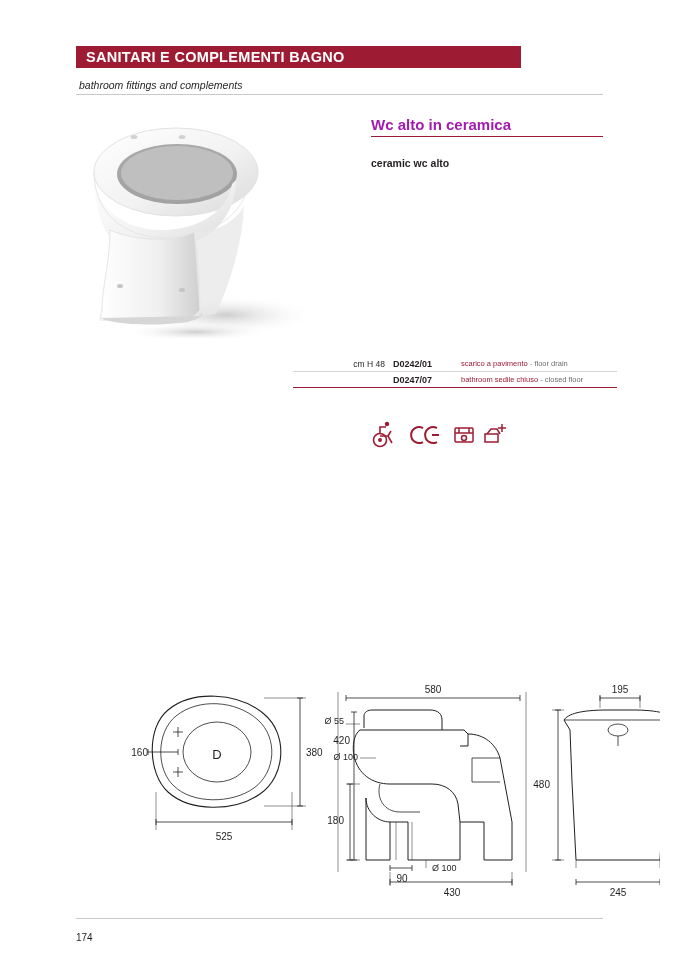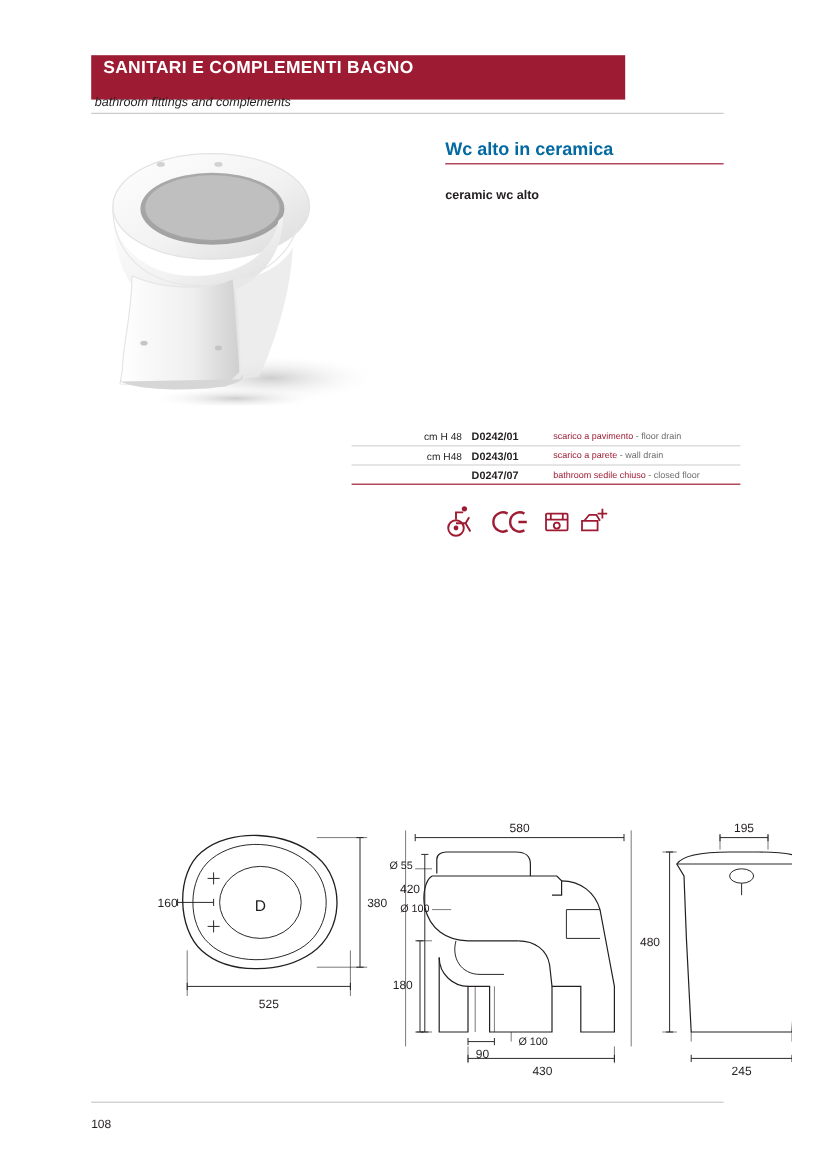--- a/index.html
+++ b/index.html
@@ -8,21 +8,21 @@
     background:#ffffff;
     font-family:"Liberation Sans", sans-serif;
     color:#231f20;
     position:relative;
     overflow:hidden;
   }
   .page{position:absolute;inset:0;}
 
   
   .header-bar{
-    position:absolute;left:76px;top:46px;width:445px;height:37px;
+    position:absolute;left:76px;top:46px;width:445px;height:22px;
     background:#9e1c33;
   }
   .header-title{
     position:absolute;left:10px;top:3px;
     color:#ffffff;font-weight:bold;font-size:14.5px;
     letter-spacing:.3px;
   }
   .header-sub{
     position:absolute;left:79px;top:79px;
     font-size:10.5px;font-weight:normal;font-style:italic;color:#231f20;
@@ -33,21 +33,21 @@
 
   
   .logo{
     position:absolute;left:528px;top:48px;width:110px;height:34px;
   }
   .logo svg{display:block;}
 
   
   .prod-title{
     position:absolute;left:371px;top:116px;
-    font-size:15px;font-weight:bold;color:#0369a1;
+    font-size:15px;font-weight:bold;color:#a21caf;
   }
   .prod-title-rule{
     position:absolute;left:371px;top:136px;width:232px;height:1px;background:#9e1c33;
   }
   .prod-sub{
     position:absolute;left:371px;top:157px;
     font-size:10.5px;font-weight:bold;color:#231f20;
   }
 
   
@@ -160,28 +160,20 @@
 
   <div class="code-table">
     <div class="code-row">
       <div class="code-dim">cm H 48</div>
       <div class="code-id">D0242/01</div>
       <div class="code-desc">
         <span>scarico a pavimento</span>
         <span class="en">- floor drain</span>
       </div>
     </div>
-    <div class="code-row">
-      <div class="code-dim">cm H48</div>
-      <div class="code-id">D0243/01</div>
-      <div class="code-desc">
-        <span>scarico a parete</span>
-        <span class="en">- wall drain</span>
-      </div>
-    </div>
     <div class="code-row last">
       <div class="code-dim"></div>
       <div class="code-id">D0247/07</div>
       <div class="code-desc">
         <span>bathroom sedile chiuso</span>
         <span class="en">- closed floor</span>
       </div>
     </div>
   </div>
 
@@ -318,15 +310,15 @@
 
           <path d="M516 210 L600 210" stroke-width="0.8"></path>
           <path d="M516 207 L516 213 M600 207 L600 213" stroke-width="0.8"></path>
           <text x="558" y="224" font-size="10" fill="#231f20" stroke="none" text-anchor="middle">245</text>
         </g>
       </g>
     </svg>
   </div>
 
   <div class="footer-rule"></div>
-  <div class="page-num">108</div>
+  <div class="page-num">174</div>
 
 </div>
 
 </body></html>

